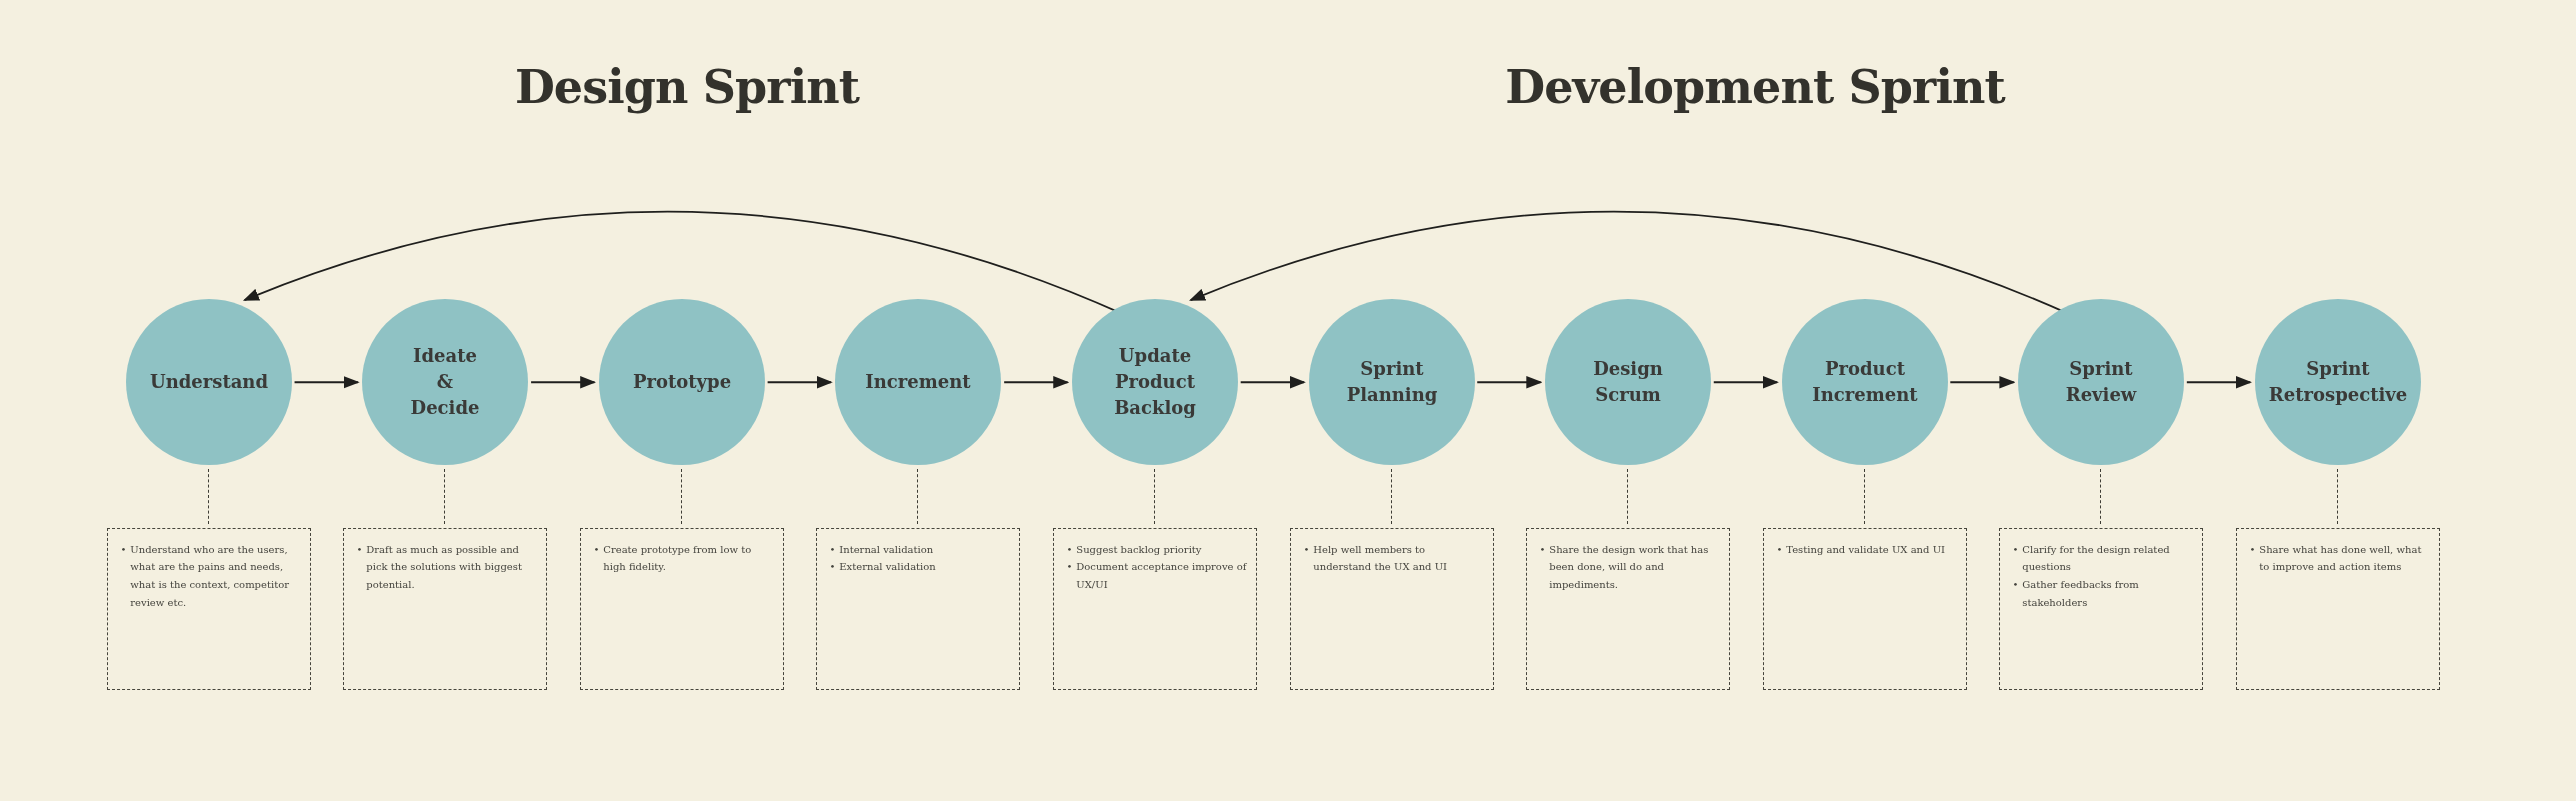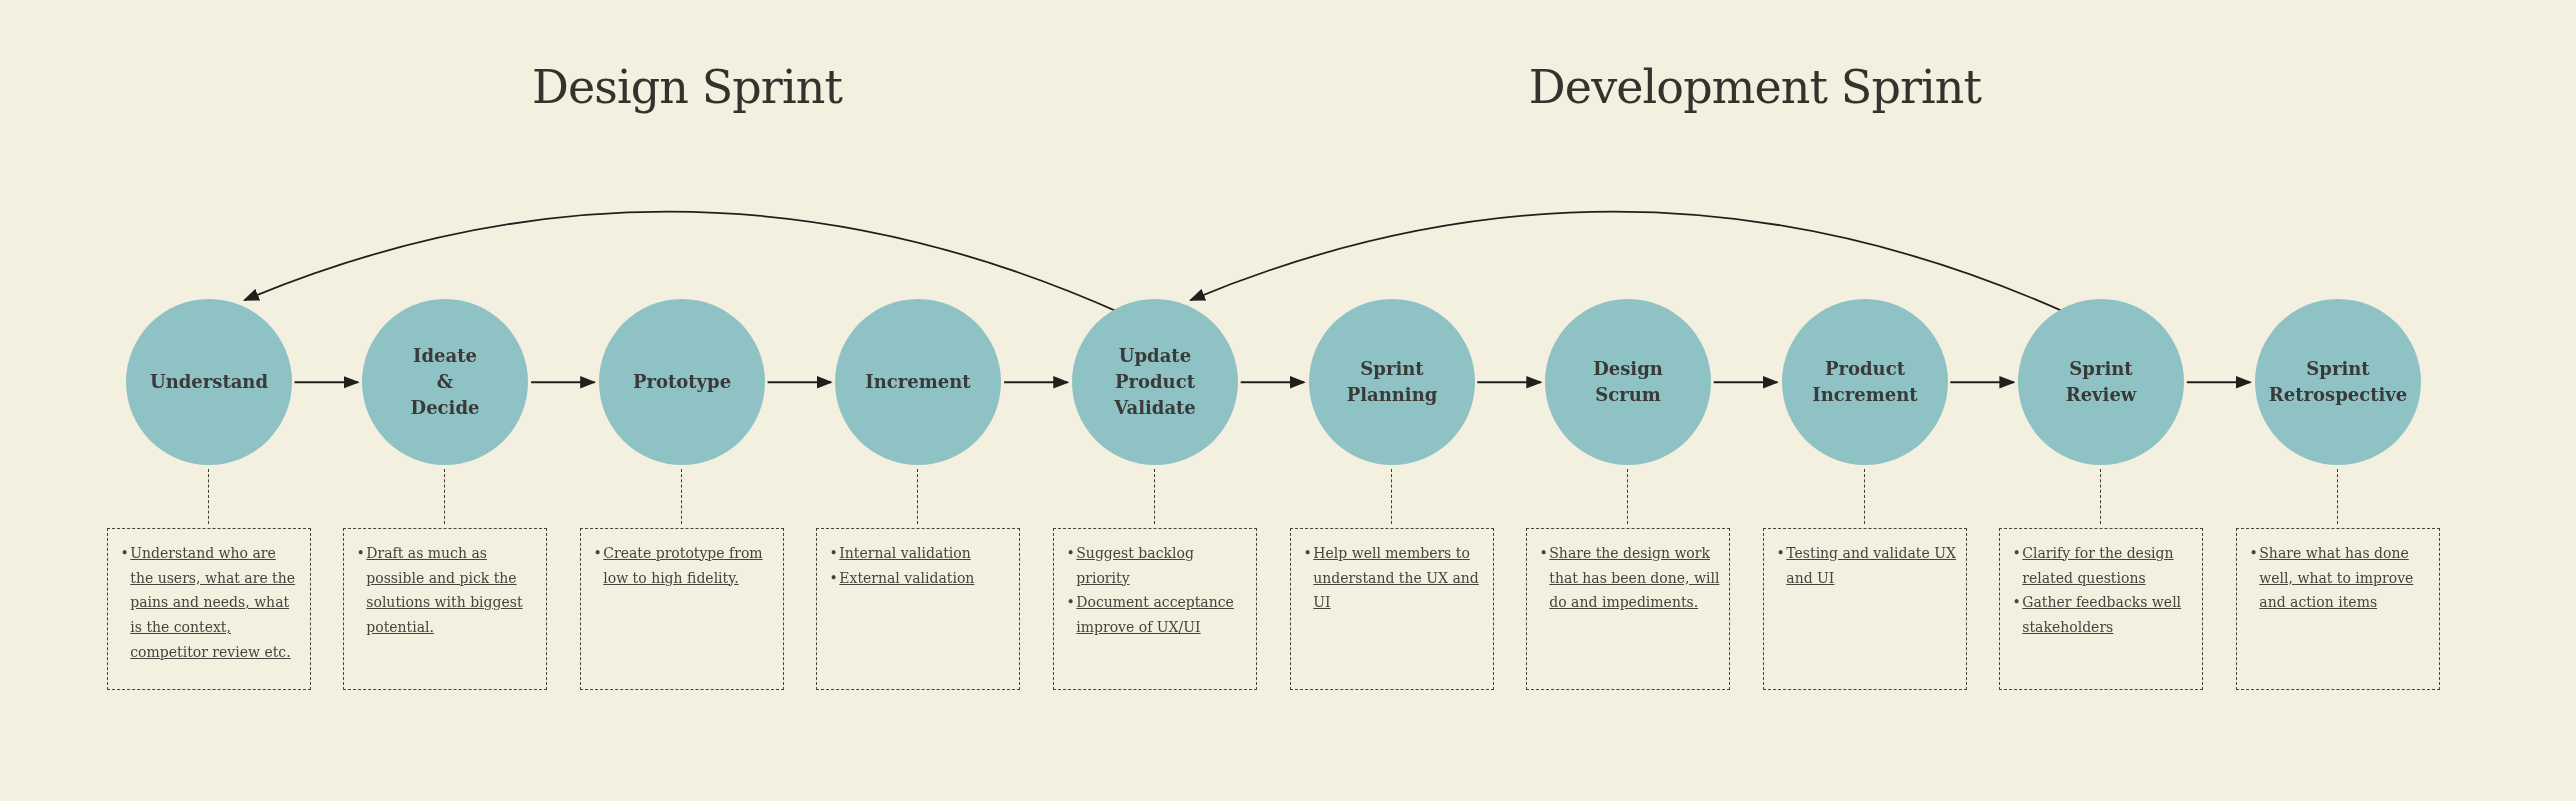--- a/index.html
+++ b/index.html
@@ -3,21 +3,21 @@
 <meta charset="utf-8">
 <style>
   html,body{margin:0;padding:0;}
   body{
     width:2576px;height:802px;position:relative;overflow:hidden;
     background:#F4F0E0;
     font-family:"DejaVu Serif","Liberation Serif",serif;
   }
   .title{
     position:absolute;top:64px;transform:translateX(-50%);
-    font-size:46px;font-weight:normal;color:#33322C;white-space:nowrap;
+    font-size:46px;font-weight:bold;color:#33322C;white-space:nowrap;
     letter-spacing:-0.9px;line-height:1;
   }
   #arrows-svg{position:absolute;left:0;top:0;pointer-events:none;}
   .stage{position:absolute;top:0;width:0;height:802px;}
   .circle{
     position:absolute;left:0;top:299px;width:166px;height:166px;
     transform:translateX(-50%);border-radius:50%;
     background:#8FC2C4;
     display:flex;align-items:center;justify-content:center;text-align:center;
   }
@@ -30,21 +30,21 @@
     border-left:1.8px dashed #3E3D35;
   }
   .notebox{
     position:absolute;top:528px;left:0;transform:translateX(-50%);
     width:204px;height:162px;box-sizing:border-box;
     border:1.3px dashed #46453C;
     padding:11.6px 9px 9px 11.6px;
   }
   ul.notes{
     list-style:none;margin:0;padding:0;
-    font-size:14px;line-height:1.78;color:#45443E;text-decoration:underline;
+    font-size:10px;line-height:1.78;color:#45443E;
   }
   ul.notes li{position:relative;padding-left:10.7px;}
   ul.notes li::before{content:"\2022";position:absolute;left:0.9px;top:0;color:#45443E;}
 </style>
 </head>
 <body>
 
 <div class="title" style="left:687px">Design Sprint</div>
 
 <div class="title" style="left:1755px">Development Sprint</div>
@@ -113,21 +113,21 @@
       <ul class="notes">
           <li>Internal validation</li>
           <li>External validation</li>
         </ul>
     </div>
   </div>
     <div class="stage" style="left: 1155px;">
     <div class="circle">
       <div class="circle-label">Update
 Product
-Validate</div>
+Backlog</div>
     </div>
     <div class="connector"></div>
     <div class="notebox">
       <ul class="notes">
           <li>Suggest backlog priority</li>
           <li>Document acceptance improve of UX/UI</li>
         </ul>
     </div>
   </div>
     <div class="stage" style="left: 1392px;">
@@ -168,21 +168,21 @@
   </div>
     <div class="stage" style="left: 2101px;">
     <div class="circle">
       <div class="circle-label">Sprint
 Review</div>
     </div>
     <div class="connector"></div>
     <div class="notebox">
       <ul class="notes">
           <li>Clarify for the design related questions</li>
-          <li>Gather feedbacks well stakeholders</li>
+          <li>Gather feedbacks from stakeholders</li>
         </ul>
     </div>
   </div>
     <div class="stage" style="left: 2338px;">
     <div class="circle">
       <div class="circle-label">Sprint
 Retrospective</div>
     </div>
     <div class="connector"></div>
     <div class="notebox">

